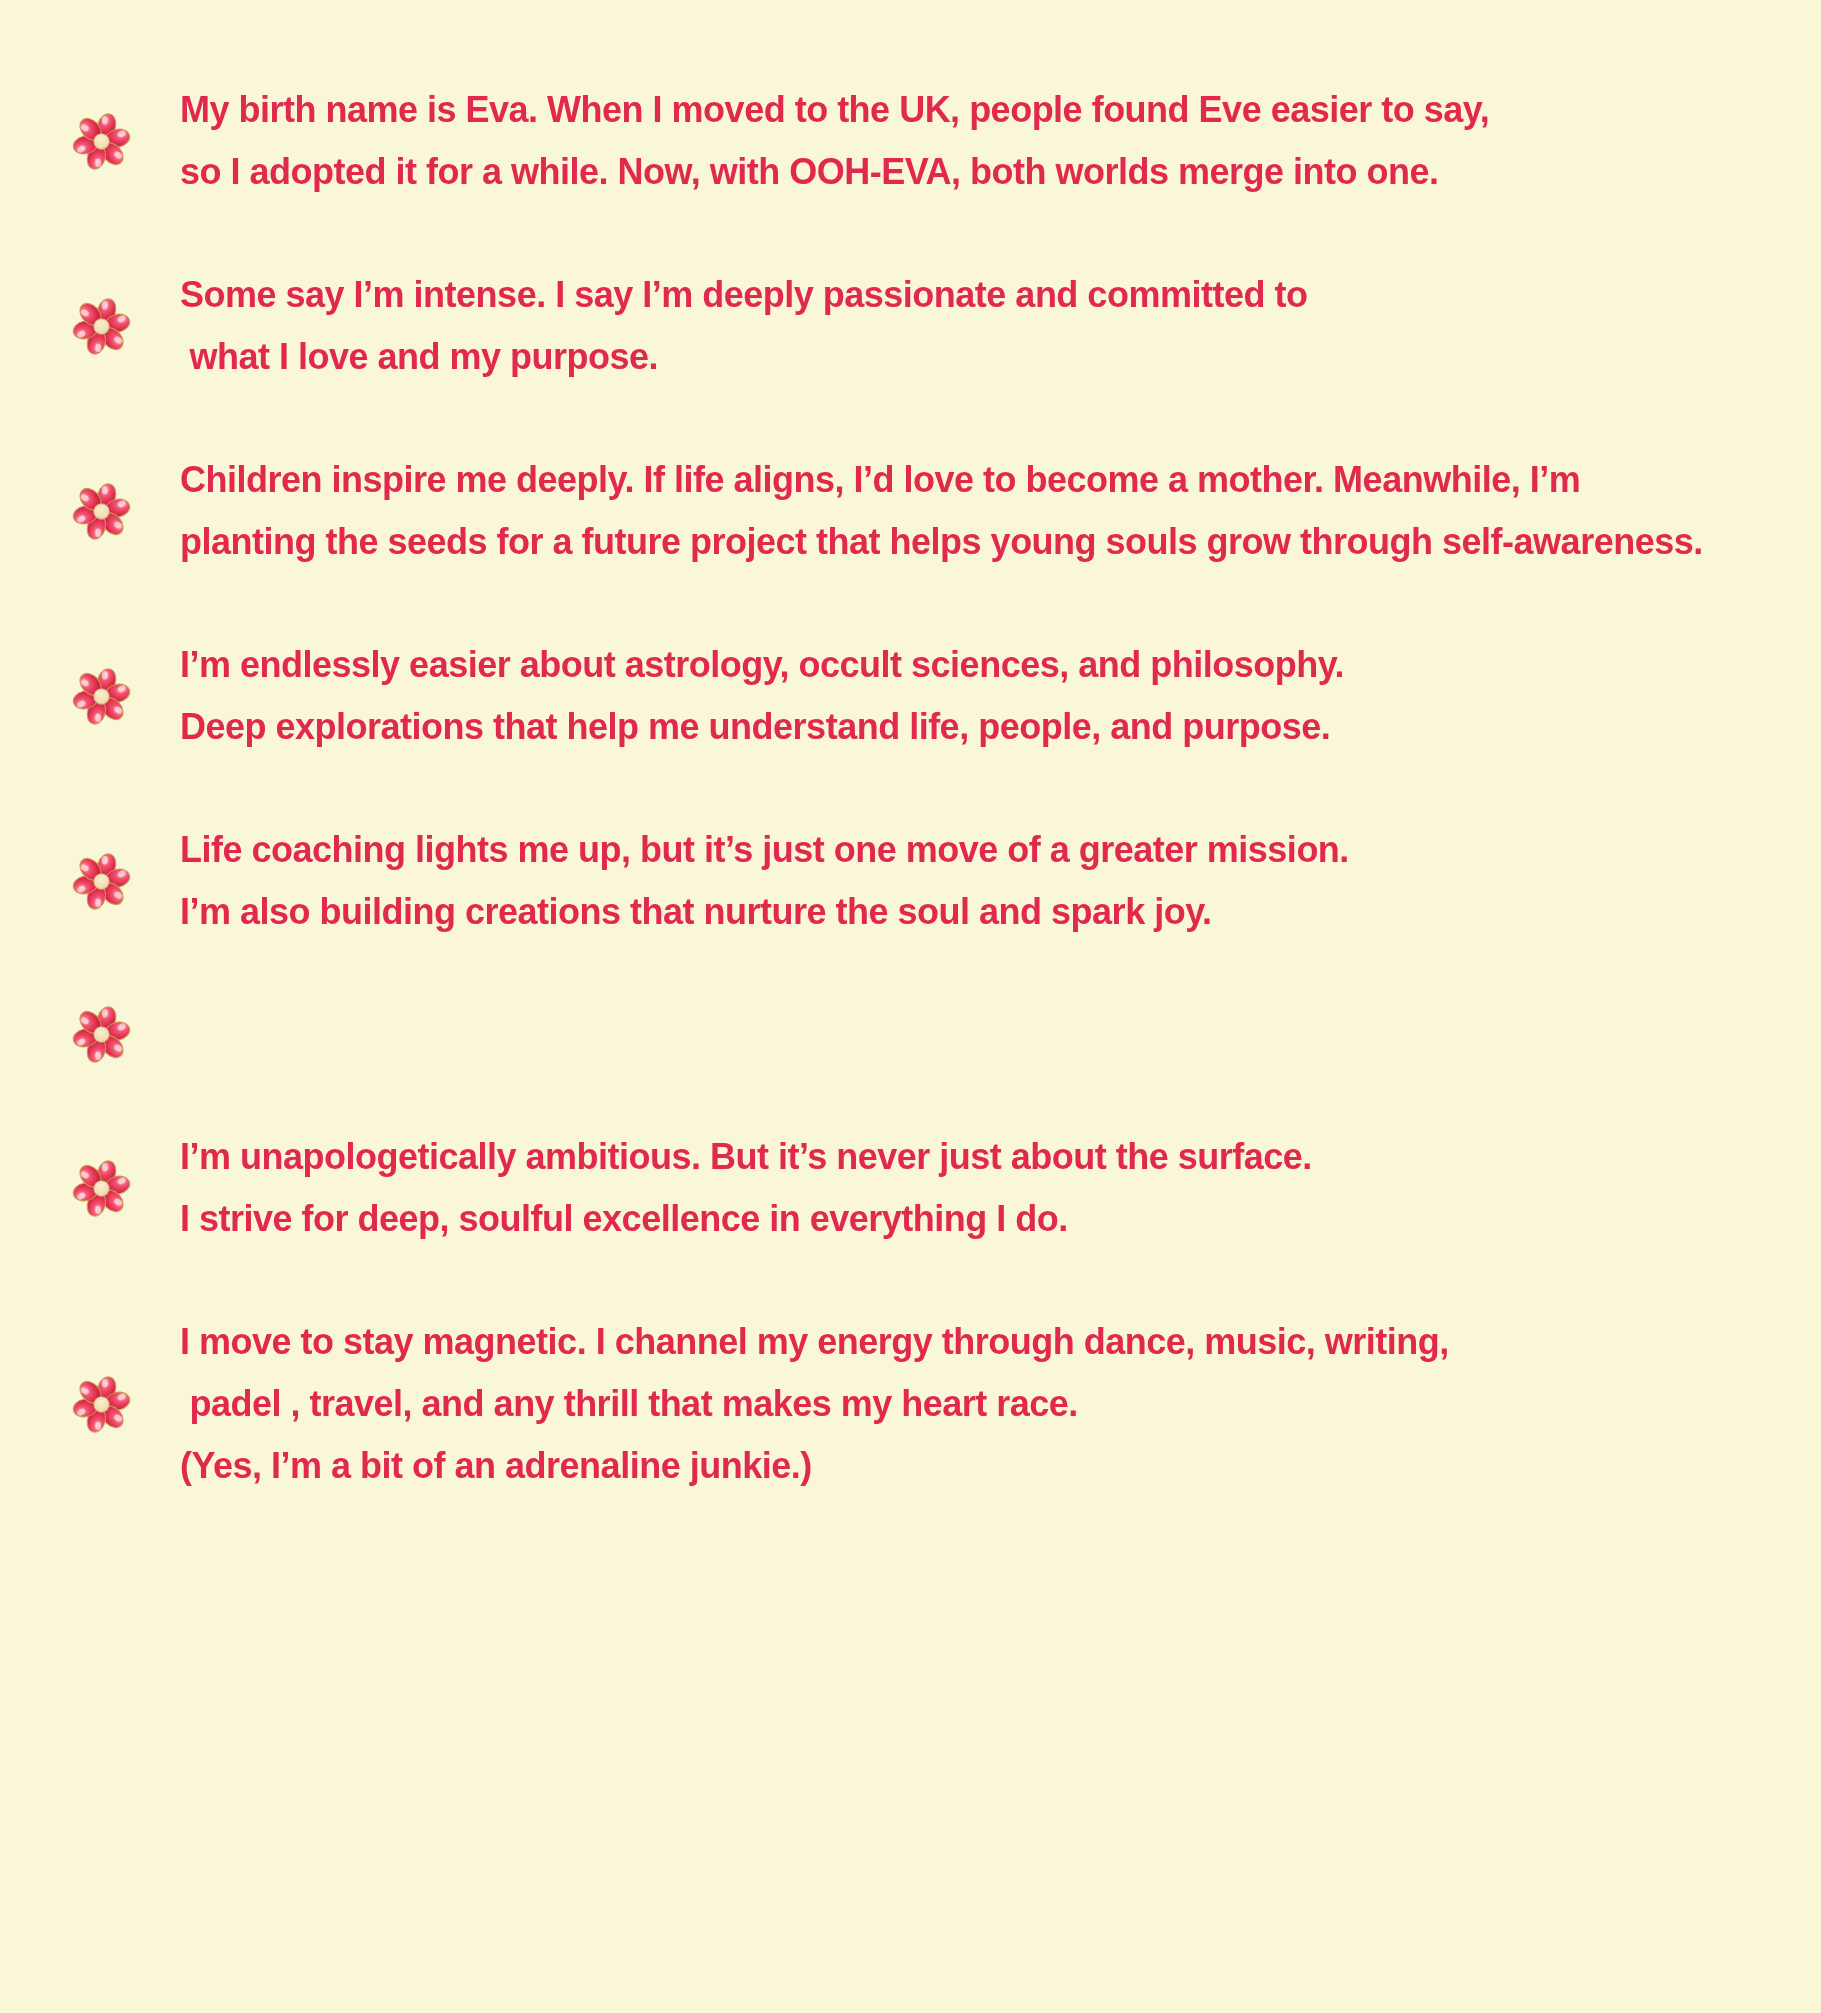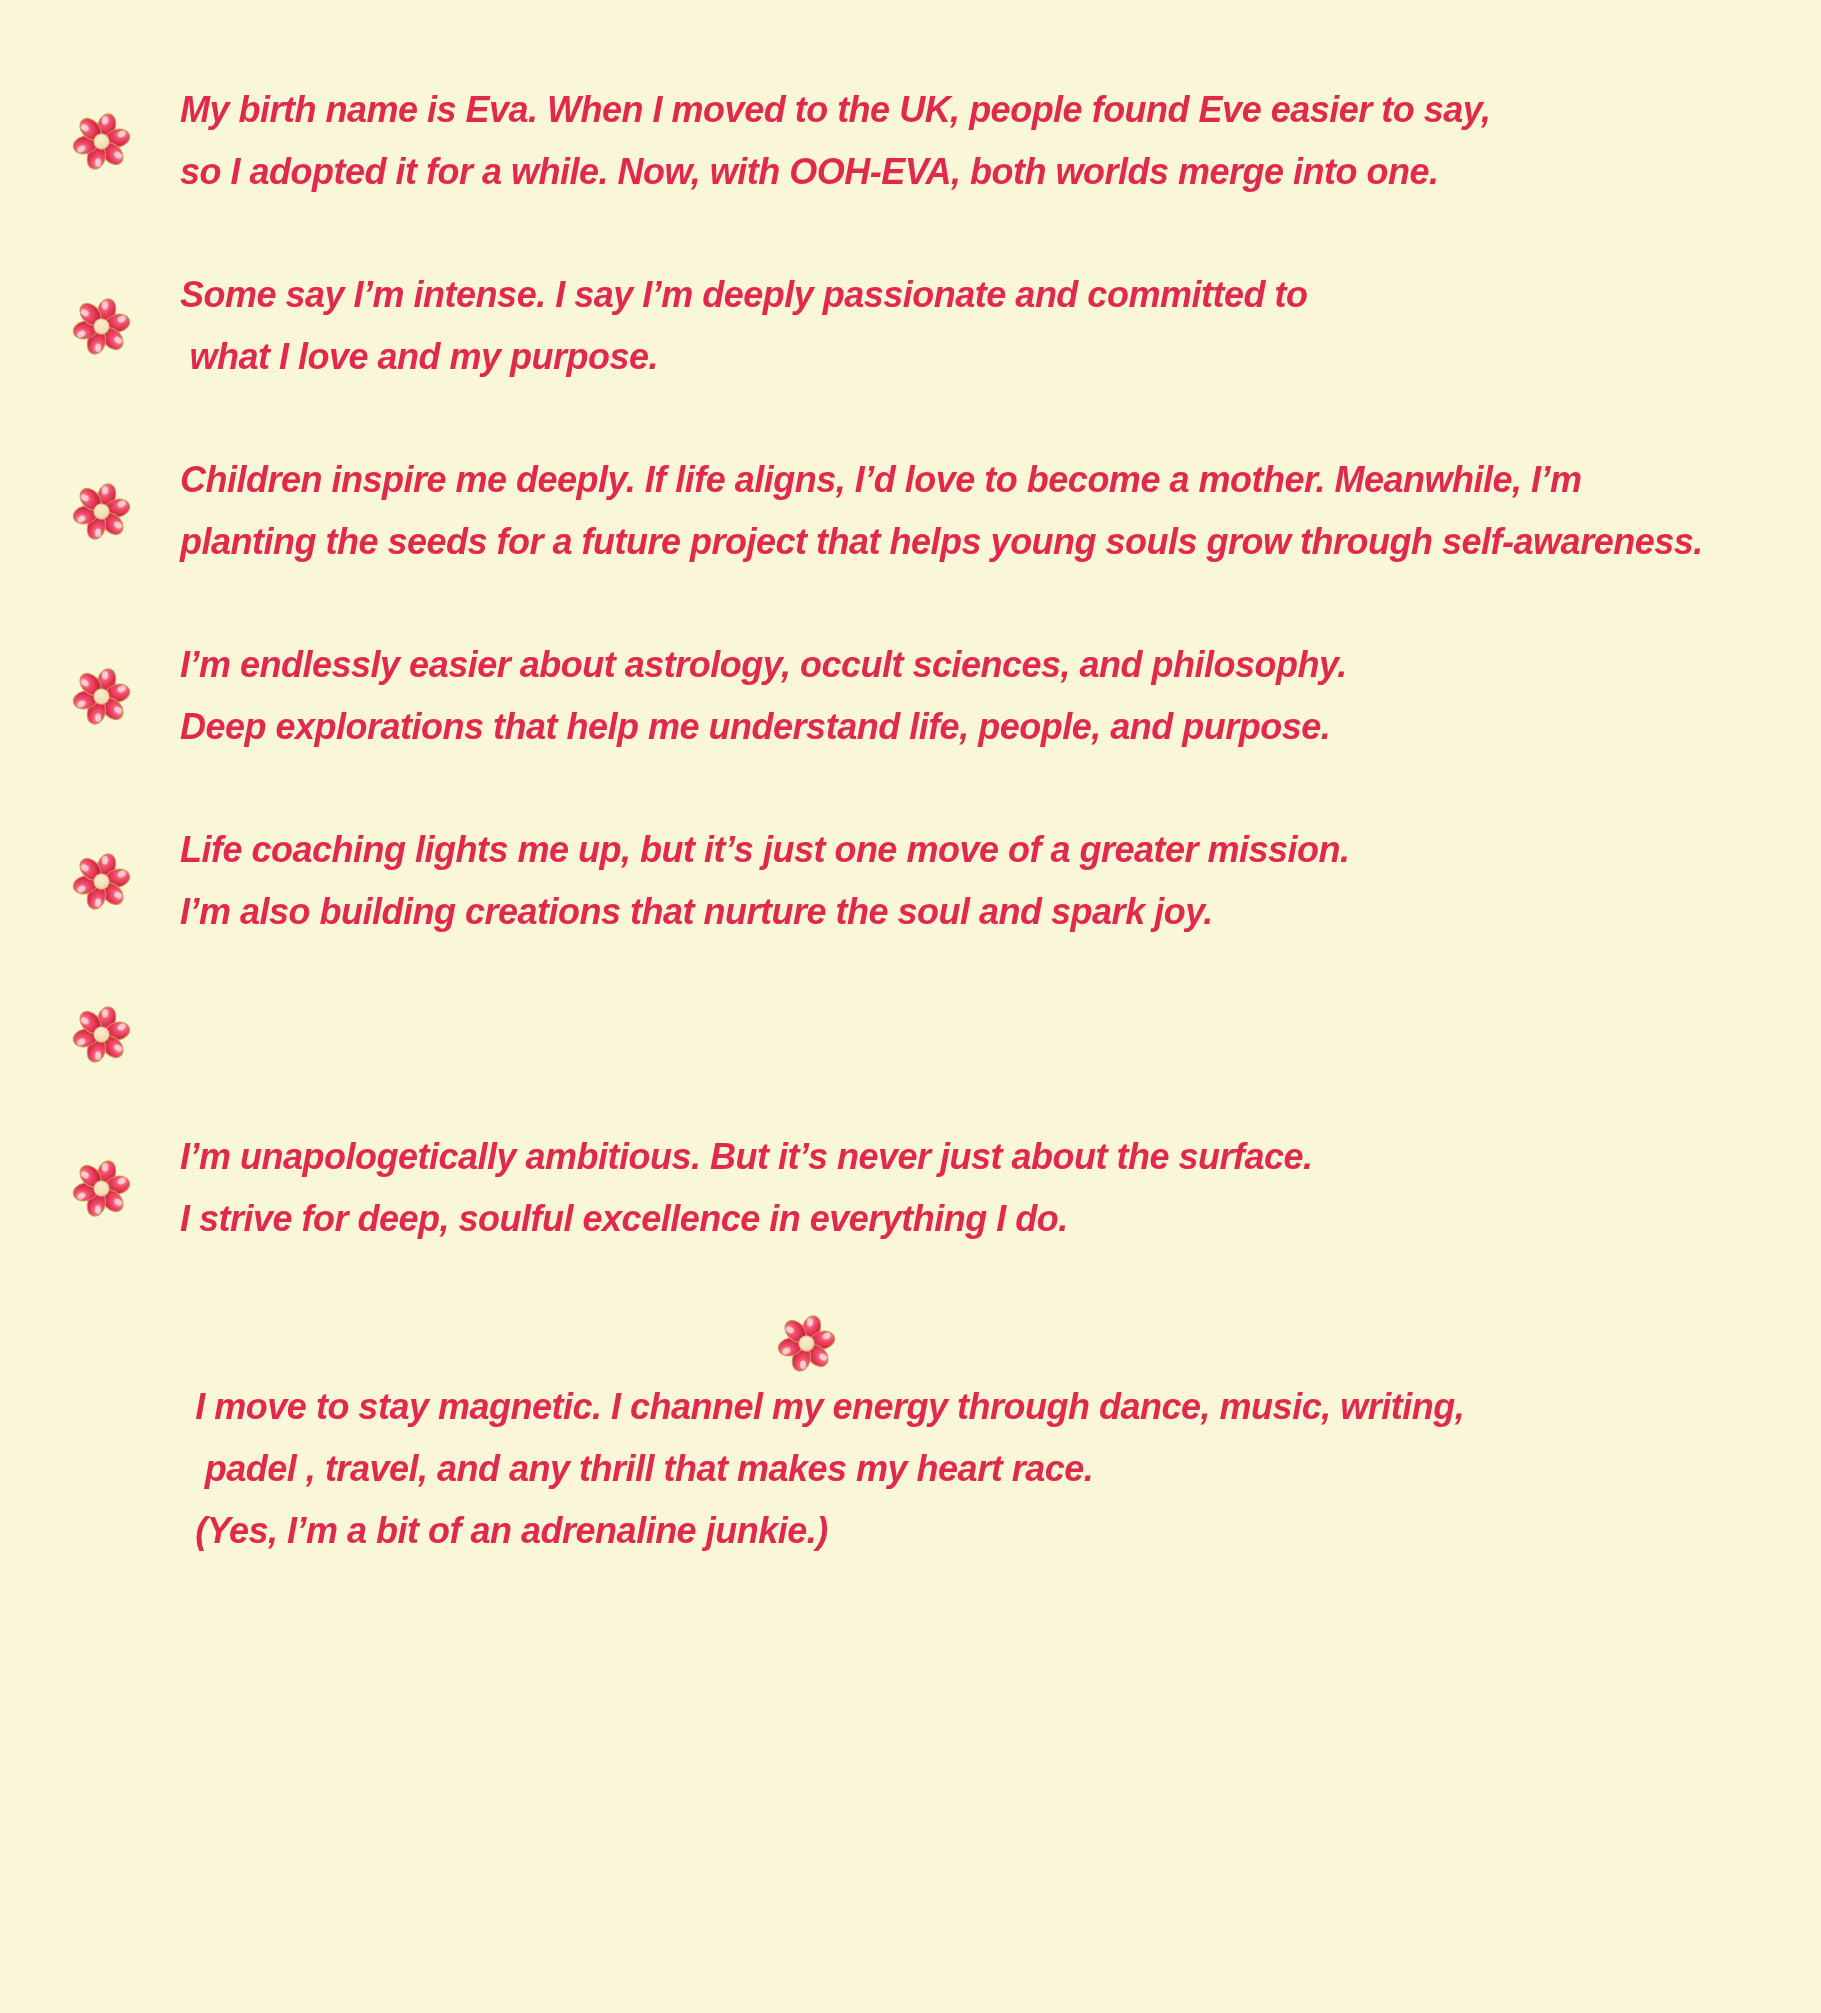--- a/index.html
+++ b/index.html
@@ -12,30 +12,28 @@
     background: #FAF7D8;
     font-family: "Liberation Sans", sans-serif;
     overflow-x: hidden;
     box-sizing: border-box;
   }
   .page {
     width: 1615px;
     min-height: 2013px;
     box-sizing: border-box;
     padding: 79px 24.5px 57px 69px;
-    font-style: italic;
   }
   .item {
     display: flex;
     align-items: center;
     margin-bottom: 61px;
   }
   .item:last-child {
     margin-bottom: 0;
-    flex-direction: column;
   }
   .bullet {
     flex: 0 0 65px;
     width: 65px;
     margin-right: 46px;
     display: flex;
     align-items: center;
     justify-content: center;
   }
   .bullet svg {

